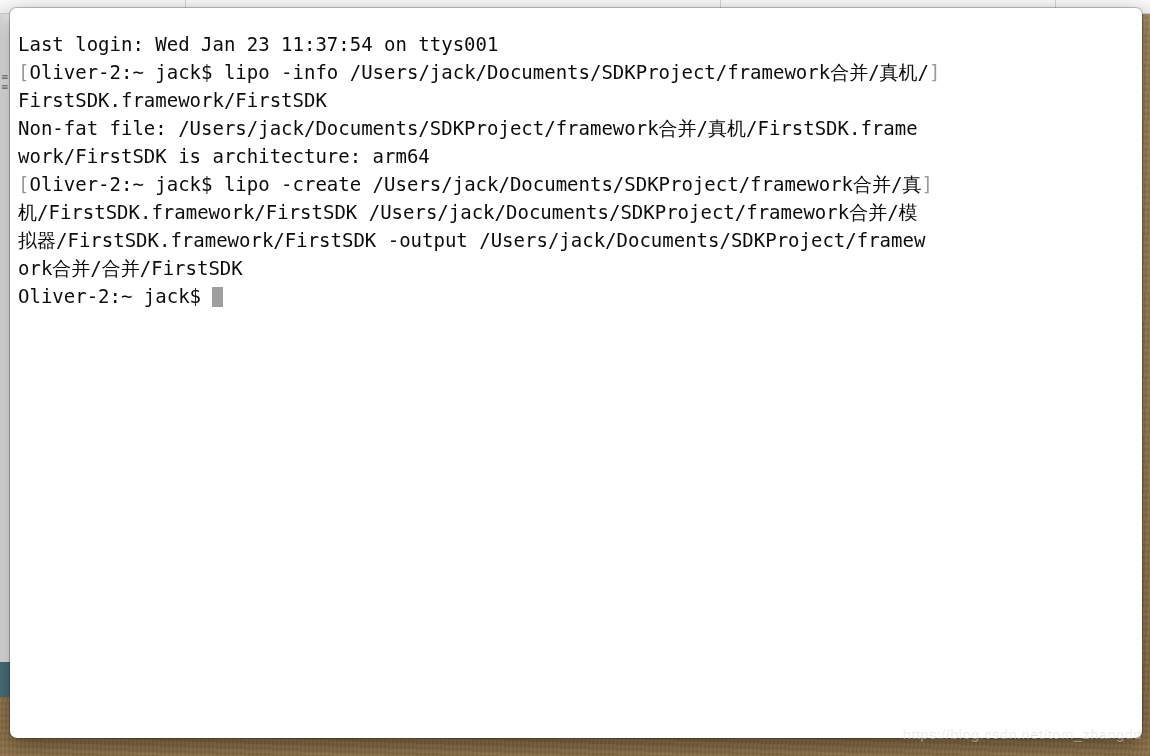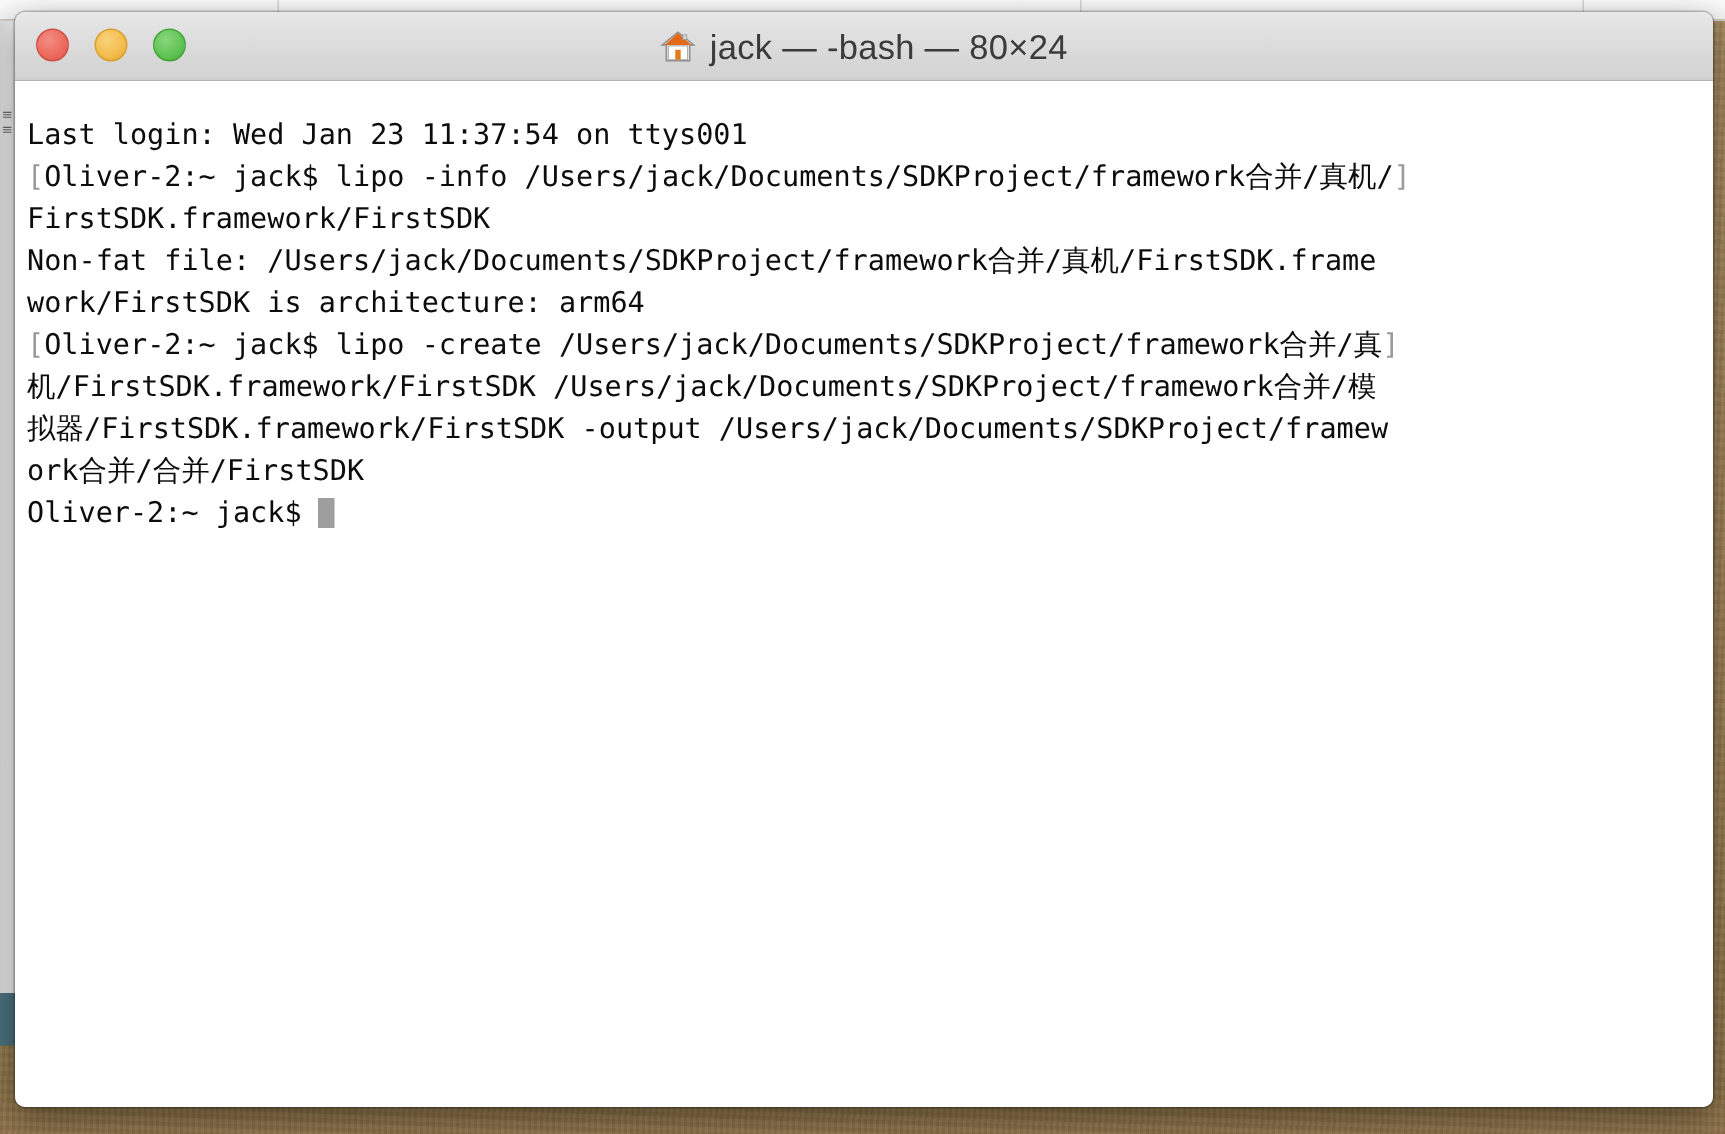--- a/index.html
+++ b/index.html
@@ -199,41 +199,22 @@
   </div>
 
   <div id="bg-left-window">
     <div id="bg-left-marks">≡
 ≡</div>
   </div>
   <div id="bg-left-teal"></div>
 
   <div id="terminal-window">
 
-    <div id="titlebar">
-
-      <div id="traffic-lights">
-        <div class="light close"></div>
-        <div class="light minimize"></div>
-        <div class="light zoom"></div>
-      </div>
-
-      <div id="title-group">
-        <svg id="home-icon" viewBox="0 0 24 24">
-          <polygon points="12,2.5 22.5,11 19.8,11 19.8,21.5 4.2,21.5 4.2,11 1.5,11" fill="#f0eeea" stroke="#8d8d8d" stroke-width="1"></polygon>
-          <polygon points="12,3 21,11 3,11" fill="#e06a1a"></polygon>
-          <rect x="5.6" y="11.6" width="12.8" height="9.2" fill="#fdfdfb" stroke="#a8a8a8" stroke-width="0.7"></rect>
-          <rect x="10.2" y="14.2" width="3.6" height="6.6" fill="#e07b1d"></rect>
-          <rect x="15.3" y="4.2" width="2.5" height="3.1" fill="#d9d9d5" stroke="#9a9a9a" stroke-width="0.6"></rect>
-        </svg>
-        <div id="title-text">jack — -bash — 80×24</div>
-      </div>
-
-    </div>
 
     <div id="terminal-body">
       <div id="terminal-lines"><div class="tline"><span>Last login: Wed Jan 23 11:37:54 on ttys001</span></div><div class="tline"><span class="bracket">[</span><span>Oliver-2:~ jack$ lipo -info /Users/jack/Documents/SDKProject/framework合并/真机/</span><span class="bracket">]</span></div><div class="tline"><span>FirstSDK.framework/FirstSDK</span></div><div class="tline"><span>Non-fat file: /Users/jack/Documents/SDKProject/framework合并/真机/FirstSDK.frame</span></div><div class="tline"><span>work/FirstSDK is architecture: arm64</span></div><div class="tline"><span class="bracket">[</span><span>Oliver-2:~ jack$ lipo -create /Users/jack/Documents/SDKProject/framework合并/真</span><span class="bracket">]</span></div><div class="tline"><span>机/FirstSDK.framework/FirstSDK /Users/jack/Documents/SDKProject/framework合并/模</span></div><div class="tline"><span>拟器/FirstSDK.framework/FirstSDK -output /Users/jack/Documents/SDKProject/framew</span></div><div class="tline"><span>ork合并/合并/FirstSDK</span></div><div class="tline"><span>Oliver-2:~ jack$ </span><span class="cursor"></span></div></div>
     </div>
 
   </div>
 
+  <div id="watermark">https://blog.csdn.net/tom_zhangdd</div>
 
 </div>
 
 </body></html>

